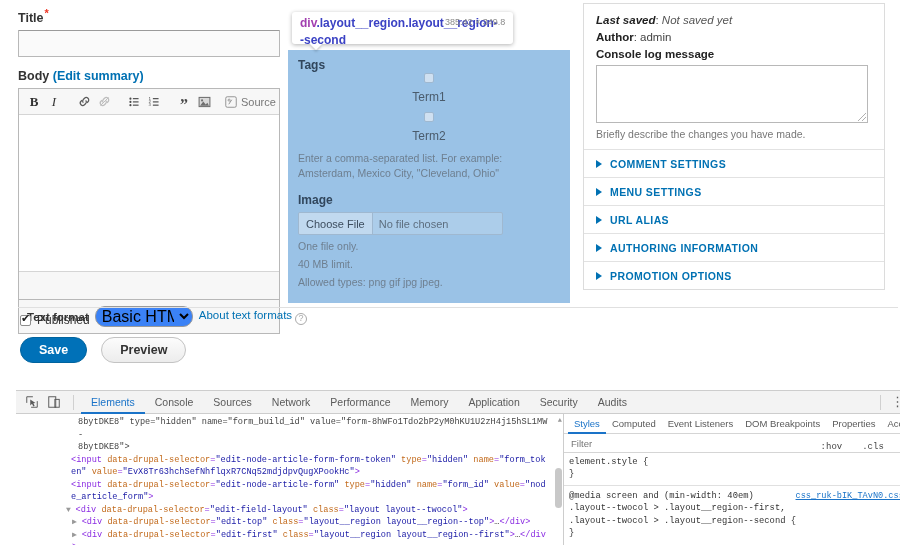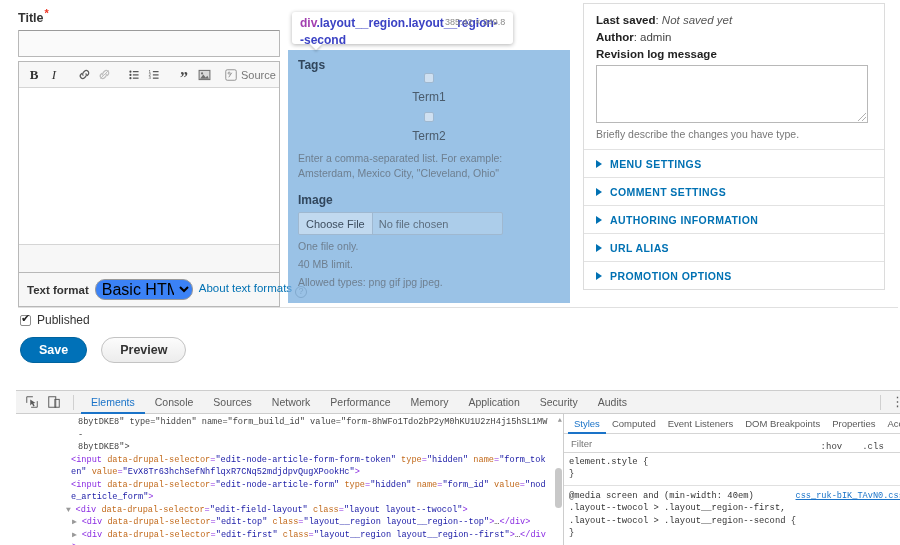--- a/index.html
+++ b/index.html
@@ -130,21 +130,21 @@
 
   
   .sidebar {
     position:absolute; left:583px; top:3px; width:302px; background:#fff;
     border:1px solid #dcdcdc;
   }
   .sb-meta { padding:10px 12px 9px 12px; }
   .sb-line { font-size:11.5px; color:#444; margin-bottom:5px; }
   .sb-line b { color:#222; }
   .sb-ital { font-style:italic; color:#555; }
-  .sb-ital-b { font-weight:bold; color:#222; }
+  .sb-ital-b { font-style:italic; font-weight:bold; color:#222; }
   .sb-rev-lbl { font-size:11.5px; font-weight:bold; color:#222; margin-bottom:5px;}
   .sb-textarea {
     width:272px; height:58px; border:1px solid #b8b8b8; background:#fff;
     position:relative;
   }
   .resize-grip {
     position:absolute; right:1px; bottom:1px; width:8px; height:8px;
     background:
       linear-gradient(135deg, transparent 45%, #b0b0b0 45%, #b0b0b0 55%, transparent 55%),
       linear-gradient(135deg, transparent 70%, #b0b0b0 70%, #b0b0b0 80%, transparent 80%);
@@ -232,20 +232,24 @@
 
 <div id="page">
 
   <div class="region-first">
 
     <div class="fld-label">
       <span>Title</span><span class="req">*</span>
     </div>
     <input class="txtinput" type="text" value="" style="">
 
+    <div class="fld-label" style="margin-top:12px;">
+      <span>Body</span>
+      <span class="link">(Edit summary)</span>
+    </div>
 
     <div class="ck-wrap">
       <div class="ck-toolbar">
         <div class="ck-btn" style="font-weight:bold;font-family:'Liberation Serif',serif;font-size:13px;color:#333">B</div>
         <div class="ck-btn" style="font-style:italic;font-family:'Liberation Serif',serif;font-size:13px;color:#333">I</div>
         <div class="ck-sep"></div>
         <div class="ck-btn">
           <svg width="13" height="13" viewBox="0 0 16 16">
               <path d="M6.5 9.5a3 3 0 0 1 0-4l1.5-1.5a3 3 0 0 1 4.3 4.3L11 9.6" fill="none" stroke="#5b5b5b" stroke-width="1.5"></path>
               <path d="M9.5 6.5a3 3 0 0 1 0 4L8 12a3 3 0 0 1-4.3-4.3L5 6.4" fill="none" stroke="#5b5b5b" stroke-width="1.5"></path>
@@ -343,41 +347,41 @@
   <div class="sidebar">
     <div class="sb-meta">
       <div class="sb-line">
         <span class="sb-ital-b">Last saved</span>:
         <span class="sb-ital">Not saved yet</span>
       </div>
       <div class="sb-line">
         <b>Author</b>:
         <span>admin</span>
       </div>
-      <div class="sb-rev-lbl">Revision log message</div>
+      <div class="sb-rev-lbl">Console log message</div>
       <div class="sb-textarea">
         <div class="resize-grip"></div>
       </div>
-      <div class="sb-hint">Briefly describe the changes you have type.</div>
+      <div class="sb-hint">Briefly describe the changes you have made.</div>
+    </div>
+    <div class="accord">
+      <span class="tri"></span>
+      <span class="accord-lbl">COMMENT SETTINGS</span>
     </div>
     <div class="accord">
       <span class="tri"></span>
       <span class="accord-lbl">MENU SETTINGS</span>
     </div>
     <div class="accord">
       <span class="tri"></span>
-      <span class="accord-lbl">COMMENT SETTINGS</span>
+      <span class="accord-lbl">URL ALIAS</span>
     </div>
     <div class="accord">
       <span class="tri"></span>
       <span class="accord-lbl">AUTHORING INFORMATION</span>
-    </div>
-    <div class="accord">
-      <span class="tri"></span>
-      <span class="accord-lbl">URL ALIAS</span>
     </div>
     <div class="accord">
       <span class="tri"></span>
       <span class="accord-lbl">PROMOTION OPTIONS</span>
     </div>
   </div>
 
   <div class="hr-line"></div>
 
   <div class="published-row">

